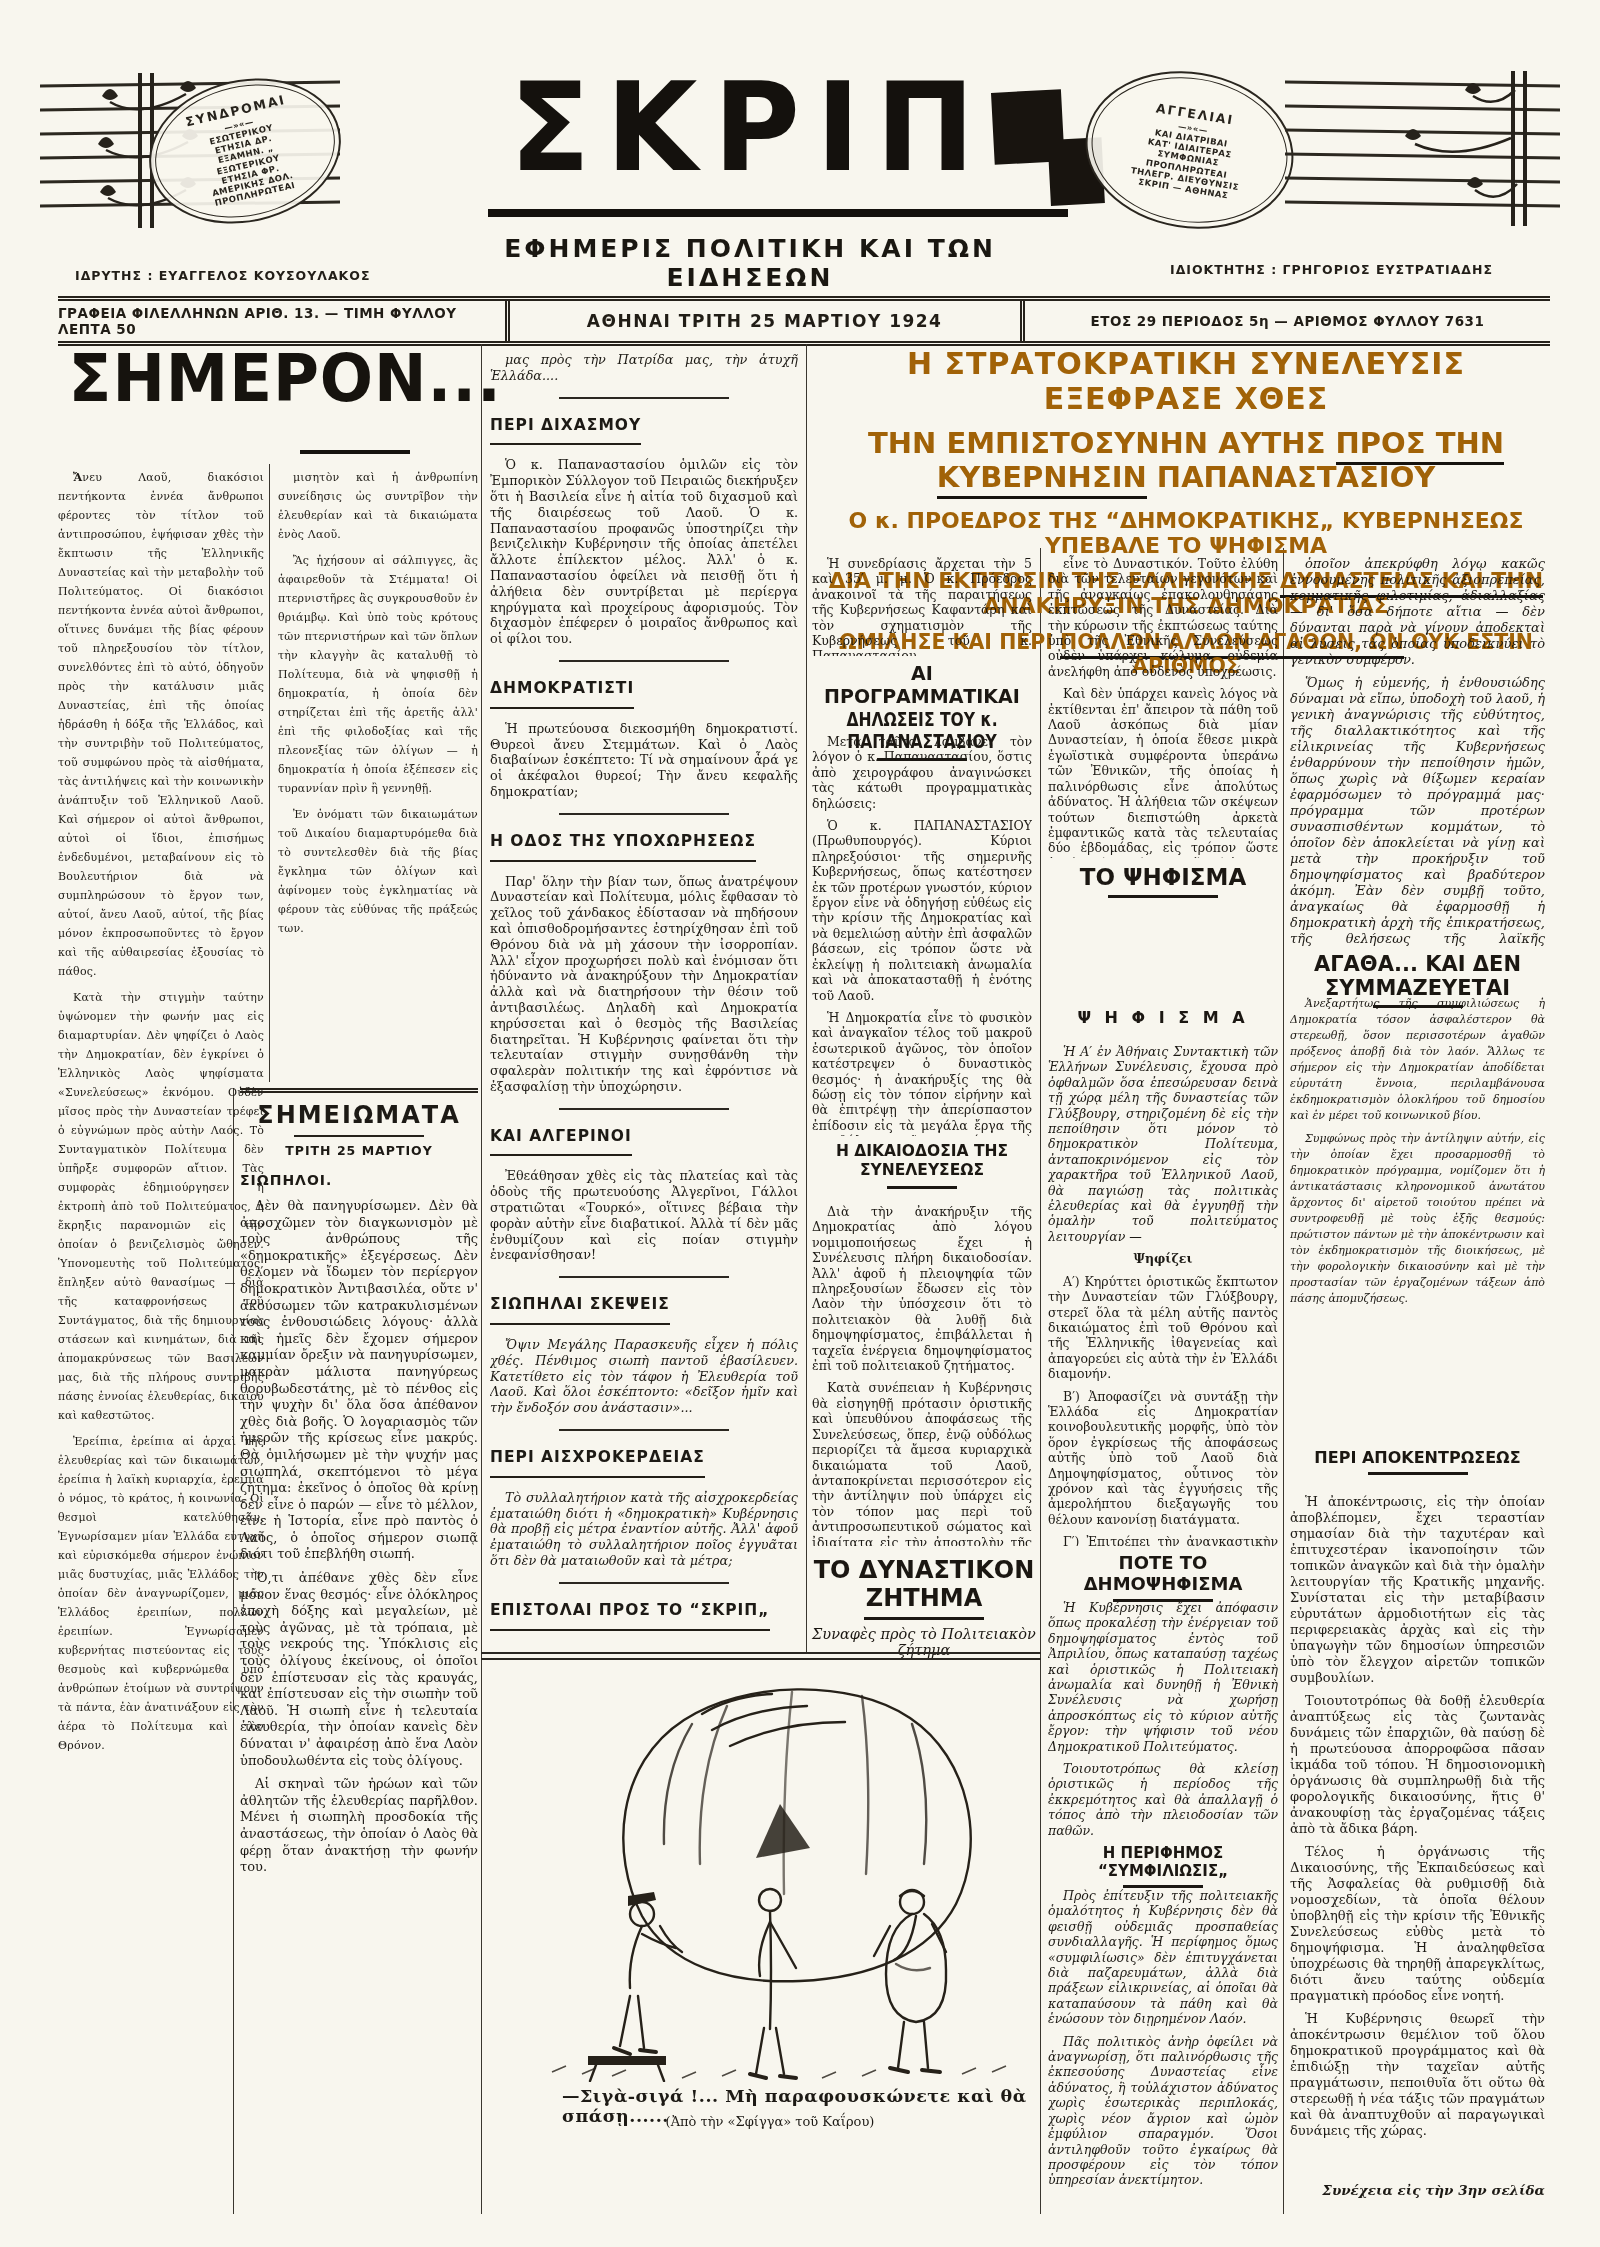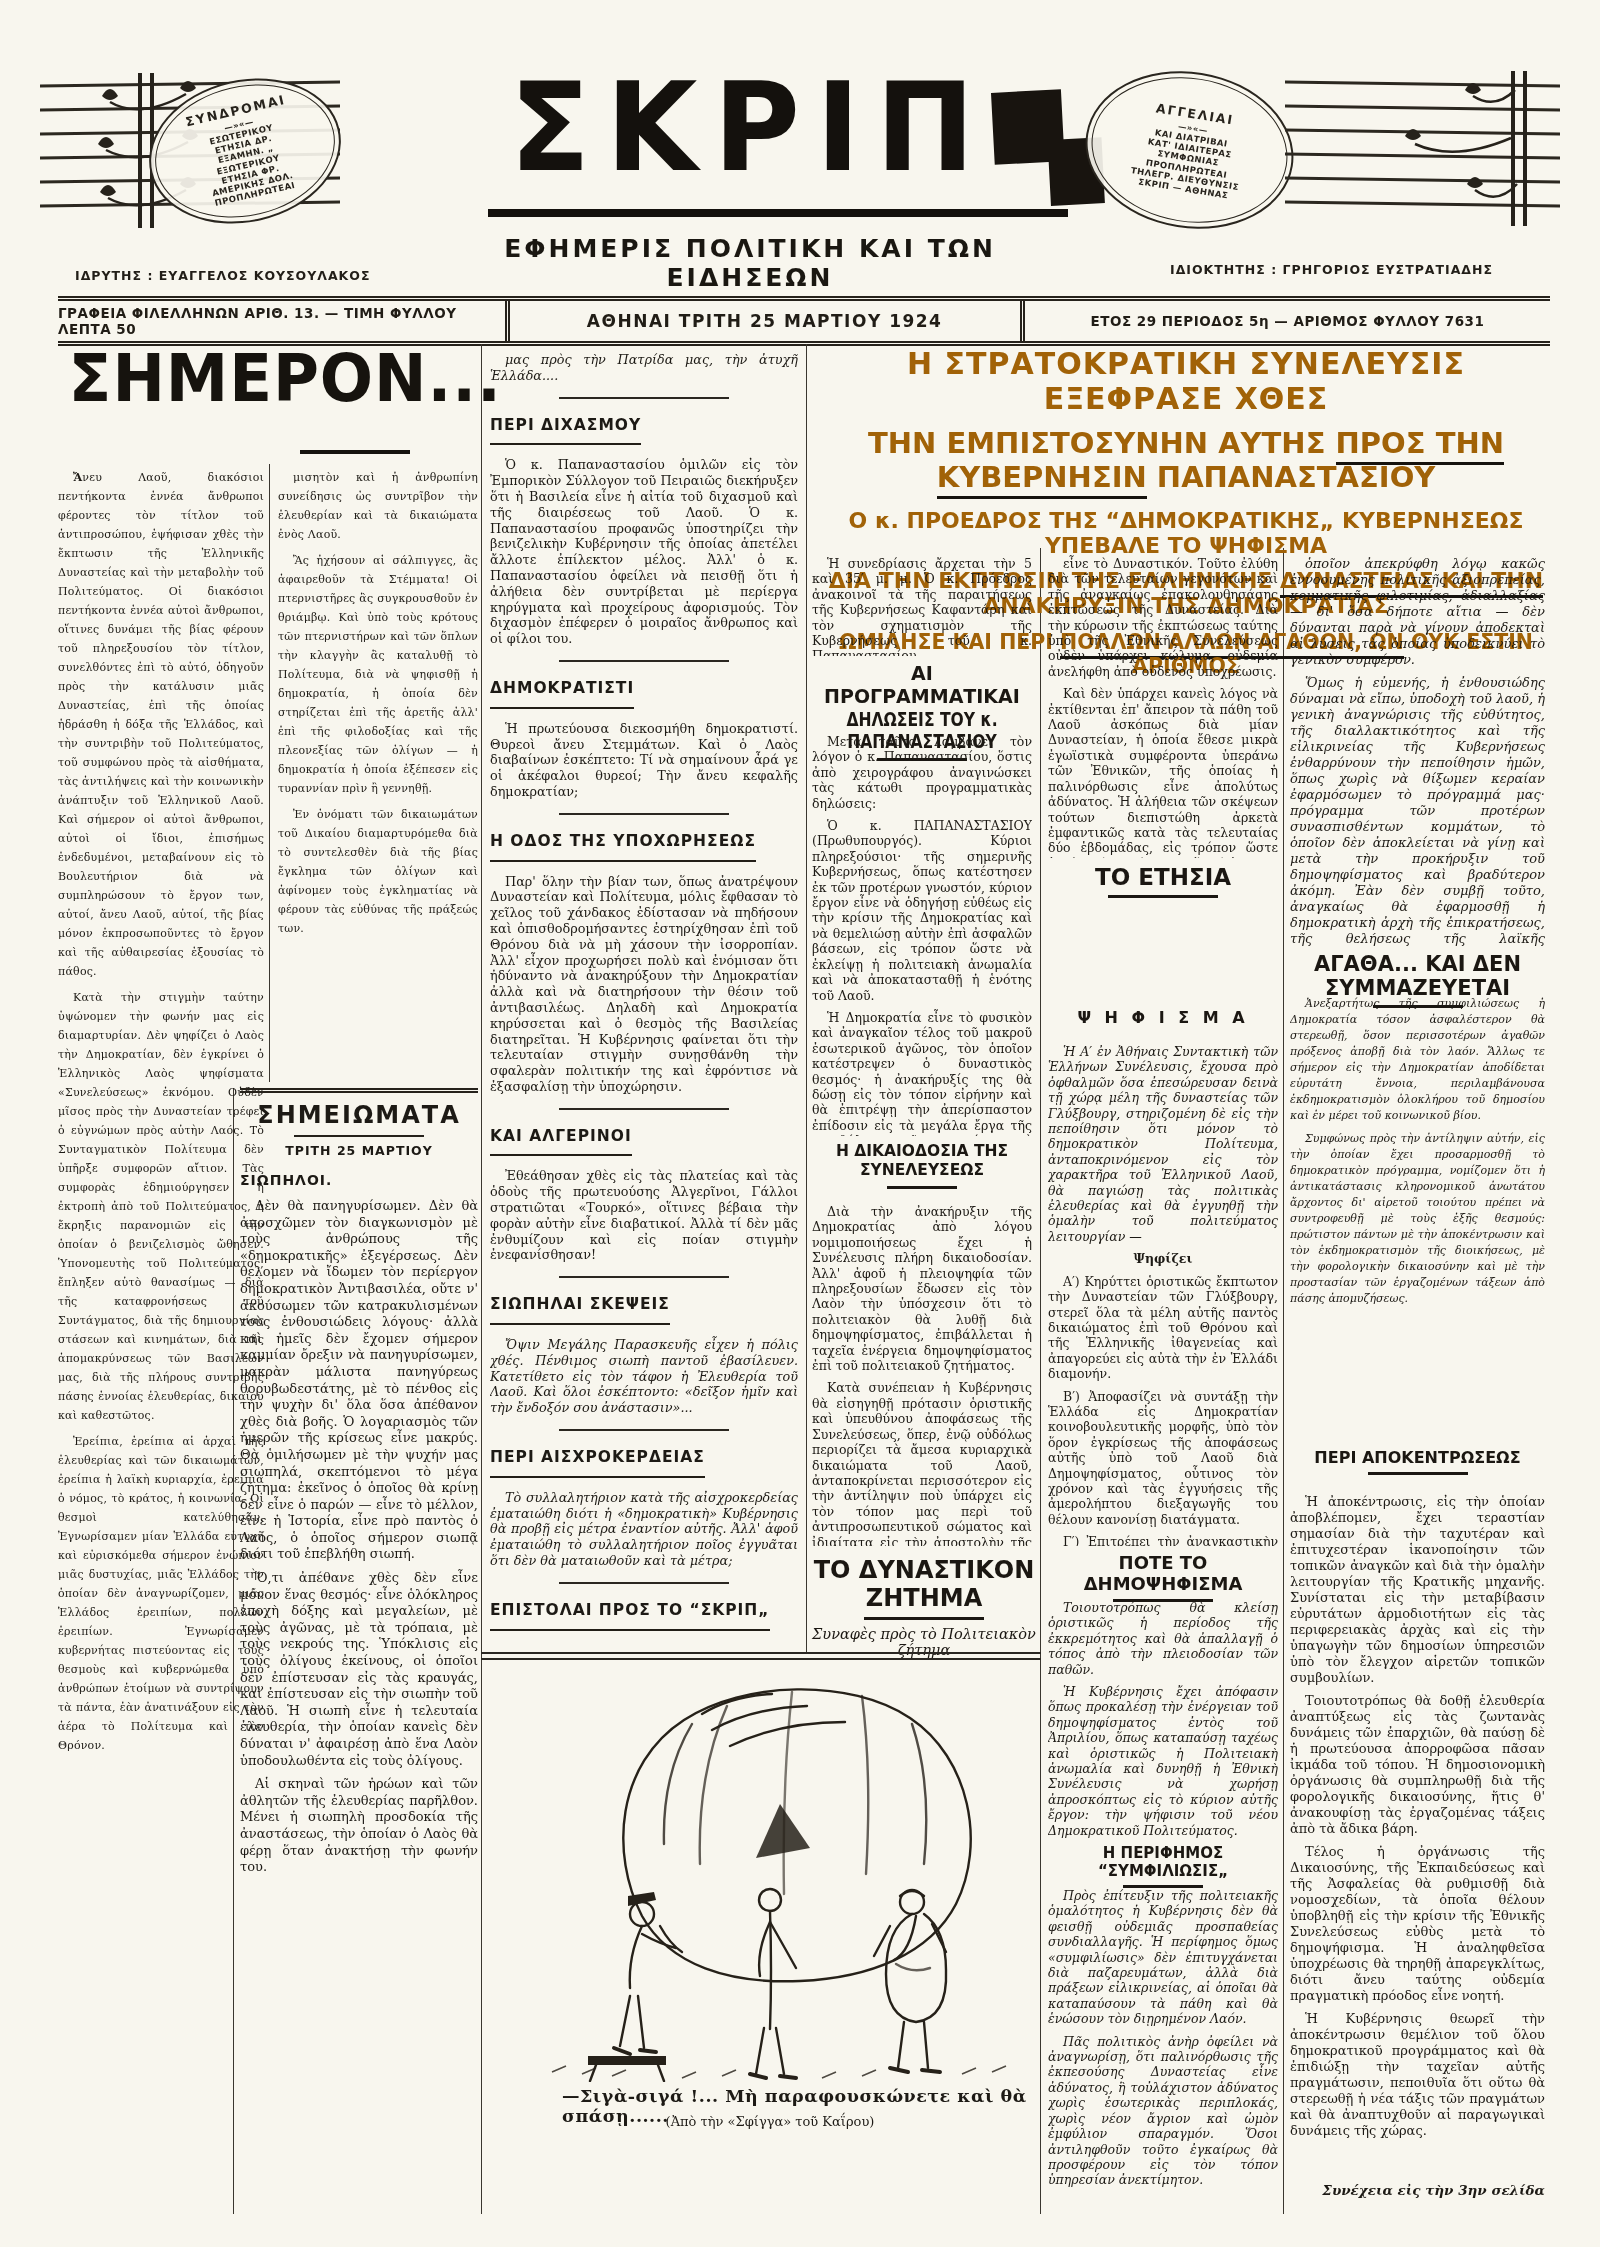--- a/index.html
+++ b/index.html
@@ -286,42 +286,42 @@
     <div>ΤΟ ΔΥΝΑΣΤΙΚΟΝ ΖΗΤΗΜΑ</div>
       <div class="bar" style="width:120px"></div>
     <div style="font-family:'DejaVu Serif',serif;font-weight:normal;font-style:italic;font-size:14.5px;margin-top:6px">Συναφὲς πρὸς τὸ Πολιτειακὸν ζήτημα</div>
   </div>
 
   <div class="tx col-tx" style="left:1048px;top:552px;width:230px;height:306px">
       <p>εἶνε τὸ Δυναστικόν. Τοῦτο ἐλύθη διὰ τῶν τελευταίων γεγονότων καὶ τῆς ἀναγκαίως ἐπακολουθησάσης ἐκπτώσεως τῆς Δυναστείας. Διὰ τὴν κύρωσιν τῆς ἐκπτώσεως ταύτης ὑπὸ τῆς Ἐθνικῆς Συνελεύσεως οὐδὲν ὑπάρχει κώλυμα, οὐδεμία ἀνελήφθη ἀπὸ οὐδενὸς ὑποχρέωσις.</p>
       <p>Καὶ δὲν ὑπάρχει κανεὶς λόγος νὰ ἐκτίθενται ἐπ' ἄπειρον τὰ πάθη τοῦ Λαοῦ ἀσκόπως διὰ μίαν Δυναστείαν, ἡ ὁποία ἔθεσε μικρὰ ἐγωϊστικὰ συμφέροντα ὑπεράνω τῶν Ἐθνικῶν, τῆς ὁποίας ἡ παλινόρθωσις εἶνε ἀπολύτως ἀδύνατος. Ἡ ἀλήθεια τῶν σκέψεων τούτων διεπιστώθη ἀρκετὰ ἐμφαντικῶς κατὰ τὰς τελευταίας δύο ἑβδομάδας, εἰς τρόπον ὥστε ἐλπίζει ἡ Κυβέρνησις ὅτι ἡ Ἐθνικὴ Συνέλευσις θὰ συντελέσῃ εἰς τὴν ἀποκατάστασιν τῆς γαλήνης, ἂν τροποποιήσῃ τὸ ψήφισμά της τῆς 2ας Φεβρουαρίου καὶ προβῇ εἰς τὴν ὁριστικὴν τῆς ἐκπτώσεως τῆς δυναστείας κήρυξιν.</p>
     </div>
   <div class="chead" style="left:1048px;top:864px;width:230px;font-size:23px">
-    <div>ΤΟ ΕΤΗΣΙΑ</div>
+    <div>ΤΟ ΨΗΦΙΣΜΑ</div>
       <div class="bar" style="width:110px"></div>
   </div>
   <div class="chead" style="left:1048px;top:1008px;width:230px;font-size:16px;letter-spacing:4px">
     <div>Ψ Η Φ Ι Σ Μ Α</div>
   </div>
   <div class="tx col-tx" style="left:1048px;top:1040px;width:230px;height:506px">
     <p class="it-p" style="font-style:italic">Ἡ Α′ ἐν Ἀθήναις Συντακτικὴ τῶν Ἑλλήνων Συνέλευσις, ἔχουσα πρὸ ὀφθαλμῶν ὅσα ἐπεσώρευσαν δεινὰ τῇ χώρᾳ μέλη τῆς δυναστείας τῶν Γλύξβουργ, στηριζομένη δὲ εἰς τὴν πεποίθησιν ὅτι μόνον τὸ δημοκρατικὸν Πολίτευμα, ἀνταποκρινόμενον εἰς τὸν χαρακτῆρα τοῦ Ἑλληνικοῦ Λαοῦ, θὰ παγιώσῃ τὰς πολιτικὰς ἐλευθερίας καὶ θὰ ἐγγυηθῇ τὴν ὁμαλὴν τοῦ πολιτεύματος λειτουργίαν —</p>
     <p class="center-line">Ψηφίζει</p>
     <div>
         <p>Α′) Κηρύττει ὁριστικῶς ἔκπτωτον τὴν Δυναστείαν τῶν Γλύξβουργ, στερεῖ ὅλα τὰ μέλη αὐτῆς παντὸς δικαιώματος ἐπὶ τοῦ Θρόνου καὶ τῆς Ἑλληνικῆς ἰθαγενείας καὶ ἀπαγορεύει εἰς αὐτὰ τὴν ἐν Ἑλλάδι διαμονήν.</p>
         <p>Β′) Ἀποφασίζει νὰ συντάξῃ τὴν Ἑλλάδα εἰς Δημοκρατίαν κοινοβουλευτικῆς μορφῆς, ὑπὸ τὸν ὅρον ἐγκρίσεως τῆς ἀποφάσεως αὐτῆς ὑπὸ τοῦ Λαοῦ διὰ Δημοψηφίσματος, οὗτινος τὸν χρόνον καὶ τὰς ἐγγυήσεις τῆς ἀμερολήπτου διεξαγωγῆς του θέλουν κανονίσῃ διατάγματα.</p>
         <p>Γ′) Ἐπιτρέπει τὴν ἀναγκαστικὴν ἀπαλλοτρίωσιν τῶν κτημάτων τῶν ἀνηκόντων εἰς μέλη τῆς ἐκπτώτου δυναστείας.</p>
       </div>
   </div>
   <div class="chead" style="left:1048px;top:1552px;width:230px;font-size:18px">
     <div>ΠΟΤΕ ΤΟ ΔΗΜΟΨΗΦΙΣΜΑ</div>
       <div class="bar" style="width:100px"></div>
   </div>
   <div class="tx col-tx it" style="left:1048px;top:1596px;width:230px;height:242px">
+      <p>Ἡ Κυβέρνησις ἔχει ἀπόφασιν ὅπως προκαλέσῃ τὴν ἐνέργειαν τοῦ δημοψηφίσματος ἐντὸς τοῦ Ἀπριλίου, ὅπως καταπαύσῃ ταχέως καὶ ὁριστικῶς ἡ Πολιτειακὴ ἀνωμαλία καὶ δυνηθῇ ἡ Ἐθνικὴ Συνέλευσις νὰ χωρήσῃ ἀπροσκόπτως εἰς τὸ κύριον αὐτῆς ἔργον: τὴν ψήφισιν τοῦ νέου Δημοκρατικοῦ Πολιτεύματος.</p>
       <p>Τοιουτοτρόπως θὰ κλείσῃ ὁριστικῶς ἡ περίοδος τῆς ἐκκρεμότητος καὶ θὰ ἀπαλλαγῇ ὁ τόπος ἀπὸ τὴν πλειοδοσίαν τῶν παθῶν.</p>
-      <p>Ἡ Κυβέρνησις ἔχει ἀπόφασιν ὅπως προκαλέσῃ τὴν ἐνέργειαν τοῦ δημοψηφίσματος ἐντὸς τοῦ Ἀπριλίου, ὅπως καταπαύσῃ ταχέως καὶ ὁριστικῶς ἡ Πολιτειακὴ ἀνωμαλία καὶ δυνηθῇ ἡ Ἐθνικὴ Συνέλευσις νὰ χωρήσῃ ἀπροσκόπτως εἰς τὸ κύριον αὐτῆς ἔργον: τὴν ψήφισιν τοῦ νέου Δημοκρατικοῦ Πολιτεύματος.</p>
     </div>
   <div class="chead" style="left:1048px;top:1844px;width:230px;font-size:15px">
     <div>Η ΠΕΡΙΦΗΜΟΣ “ΣΥΜΦΙΛΙΩΣΙΣ„</div>
       <div class="bar" style="width:80px"></div>
   </div>
   <div class="tx col-tx it" style="left:1048px;top:1884px;width:230px;height:326px">
       <p>Πρὸς ἐπίτευξιν τῆς πολιτειακῆς ὁμαλότητος ἡ Κυβέρνησις δὲν θὰ φεισθῇ οὐδεμιᾶς προσπαθείας συνδιαλλαγῆς. Ἡ περίφημος ὅμως «συμφιλίωσις» δὲν ἐπιτυγχάνεται διὰ παζαρευμάτων, ἀλλὰ διὰ πράξεων εἰλικρινείας, αἱ ὁποῖαι θὰ καταπαύσουν τὰ πάθη καὶ θὰ ἑνώσουν τὸν διῃρημένον Λαόν.</p>
       <p>Πᾶς πολιτικὸς ἀνὴρ ὀφείλει νὰ ἀναγνωρίσῃ, ὅτι παλινόρθωσις τῆς ἐκπεσούσης Δυναστείας εἶνε ἀδύνατος, ἢ τοὐλάχιστον ἀδύνατος χωρὶς ἐσωτερικὰς περιπλοκάς, χωρὶς νέον ἄγριον καὶ ὠμὸν ἐμφύλιον σπαραγμόν. Ὅσοι ἀντιληφθοῦν τοῦτο ἐγκαίρως θὰ προσφέρουν εἰς τὸν τόπον ὑπηρεσίαν ἀνεκτίμητον.</p>
     </div>
 

